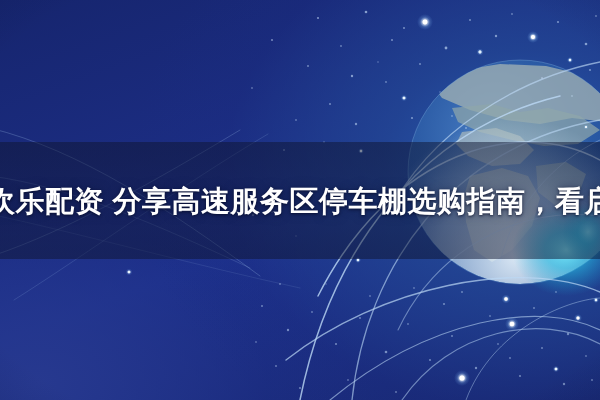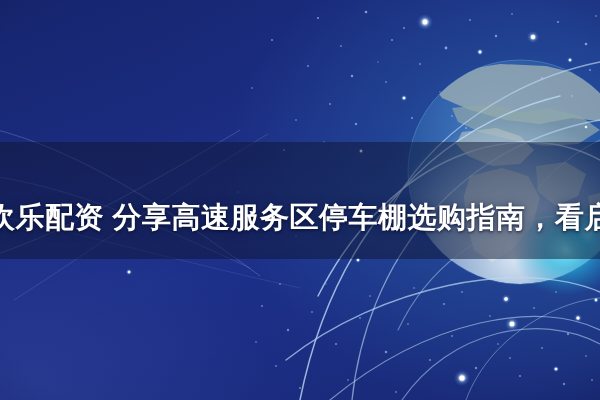--- a/index.html
+++ b/index.html
@@ -24,21 +24,20 @@
   #headline-band{
     position:absolute;left:0;right:0;top:142px;height:117px;
     background:linear-gradient(180deg,rgba(14,20,48,0.50) 0%,rgba(16,22,52,0.46) 55%,rgba(14,20,48,0.50) 100%);
   }
   svg.layer{display:block;}
   
   #headline{
     position:absolute;left:0;right:0;top:142px;height:117px;
     display:flex;flex-direction:column;align-items:center;justify-content:center;
     gap:2px;
-    margin-top:16px;
   }
   .hl-line{
     color:#ffffff;font-size:29px;font-weight:700;line-height:40px;
     letter-spacing:0.5px;white-space:nowrap;
     text-shadow:0 1px 3px rgba(5,10,35,0.75),0 0 10px rgba(10,20,60,0.5);
   }
   .hl-line.l1{text-align:left;}
   .hl-line.l2{text-align:center;}
 </style>
 </head>

